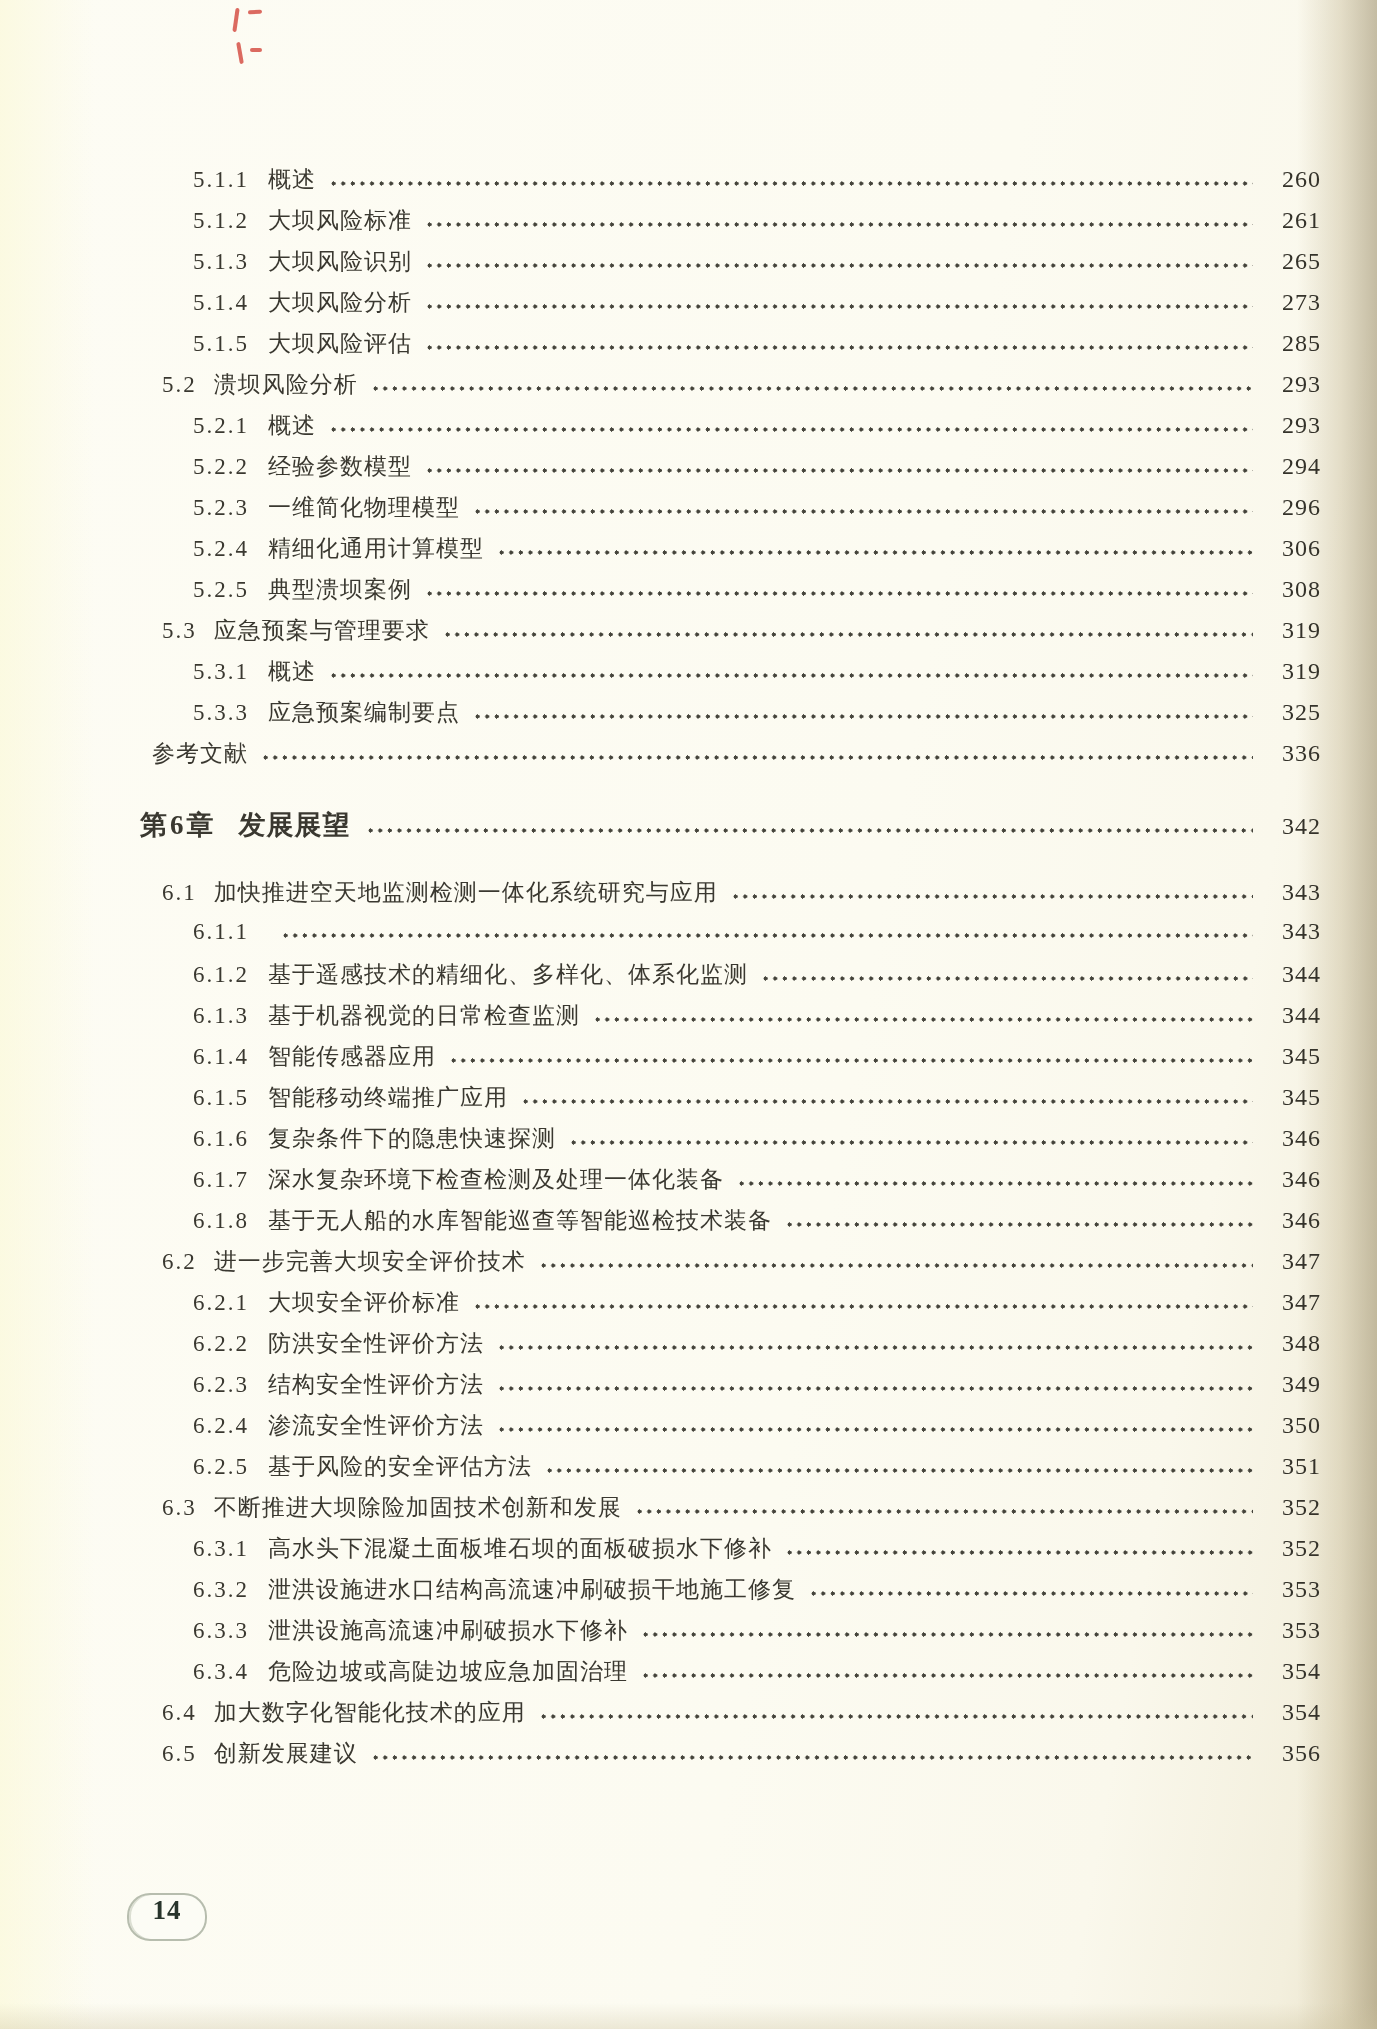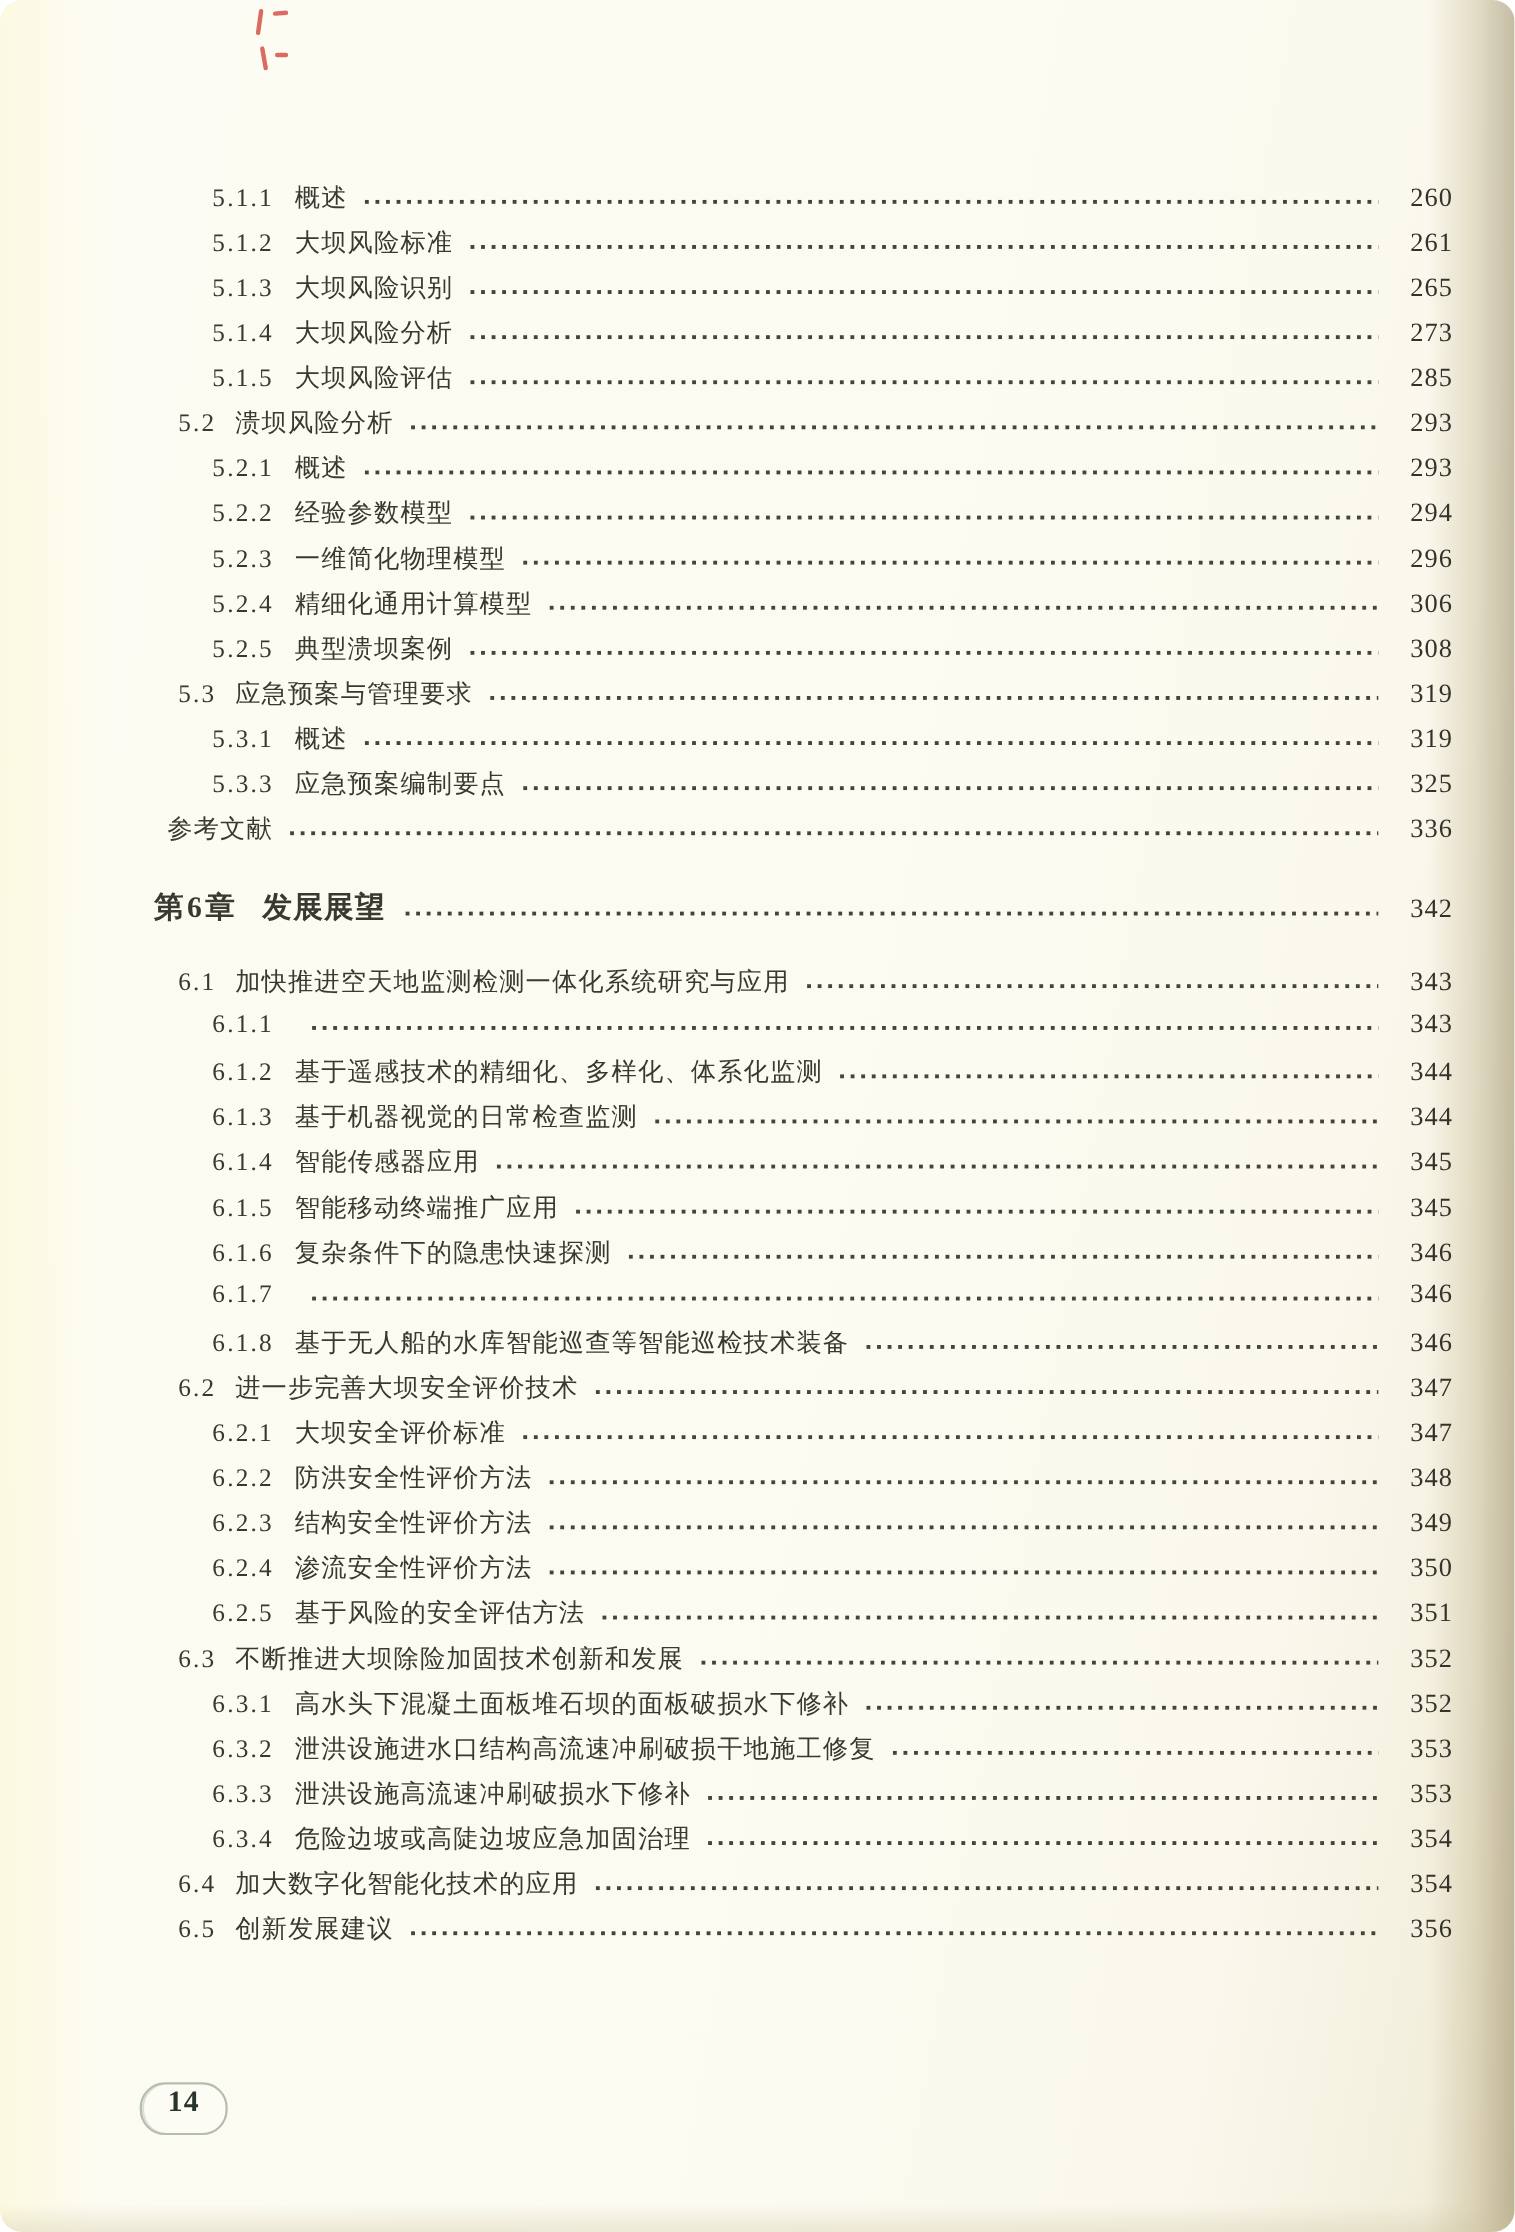--- a/index.html
+++ b/index.html
@@ -3,21 +3,20 @@
 <meta charset="utf-8">
 <style>
   html,body{margin:0;padding:0;background:#ffffff;}
   .page{
     position:relative;
     width:1377px;height:2029px;
     background:linear-gradient(100deg,#fdfcf4 0%,#fcfbf1 60%,#faf8ec 82%,#f3efdd 94%,#e9e2ca 100%);
     overflow:hidden;
     font-family:"Liberation Serif","DejaVu Serif",serif;
     color:#3a3830;
-    border-radius:20px;
   }
   .left-tint{position:absolute;left:0;top:0;bottom:0;width:95px;
     background:linear-gradient(to right,rgba(250,248,210,0.55),rgba(250,248,210,0));pointer-events:none;}
   .spine-shadow{position:absolute;right:0;top:0;bottom:0;width:80px;
     background:linear-gradient(to right,rgba(190,176,138,0) 0%,rgba(190,176,138,0.38) 55%,rgba(152,138,102,0.55) 100%);
     pointer-events:none;}
   .bottom-shade{position:absolute;left:0;right:0;bottom:0;height:26px;
     background:linear-gradient(to top,rgba(205,195,160,0.35),rgba(205,195,160,0));pointer-events:none;}
 
   
@@ -204,20 +203,21 @@
         <span class="pagenum">345</span>
       </div>
       <div class="toc-row lv-sub">
         <span class="num">6.1.6</span>
         <span class="title">复杂条件下的隐患快速探测</span>
         <span class="leader"></span>
         <span class="pagenum">346</span>
       </div>
       <div class="toc-row lv-sub">
         <span class="num">6.1.7</span>
+        <span class="title">深水复杂环境下检查检测及处理一体化装备</span>
         <span class="leader"></span>
         <span class="pagenum">346</span>
       </div>
       <div class="toc-row lv-sub">
         <span class="num">6.1.8</span>
         <span class="title">基于无人船的水库智能巡查等智能巡检技术装备</span>
         <span class="leader"></span>
         <span class="pagenum">346</span>
       </div>
       <div class="toc-row lv-section">

